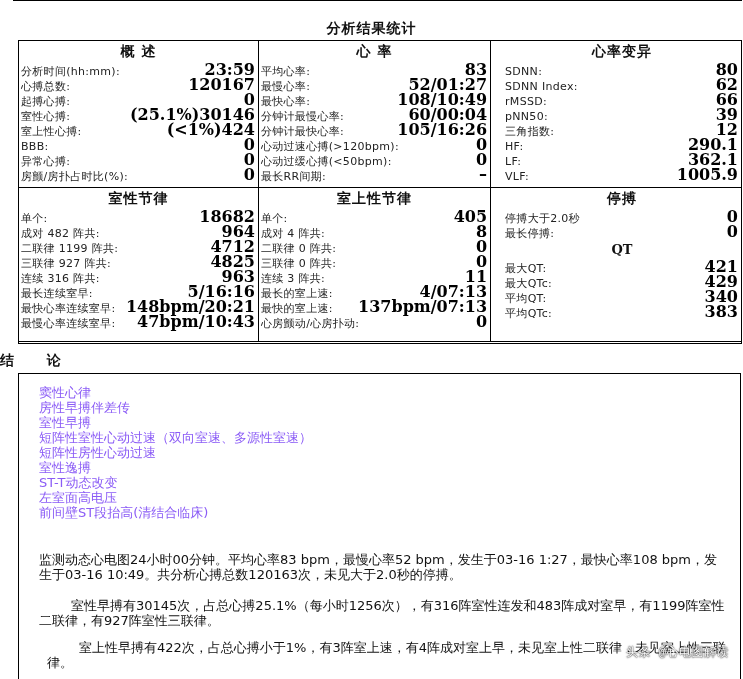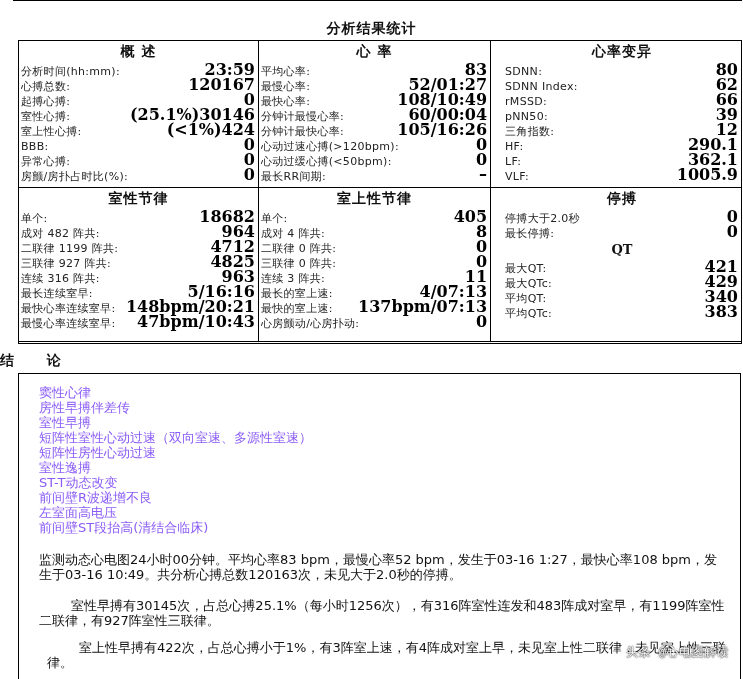--- a/index.html
+++ b/index.html
@@ -292,21 +292,20 @@
 
 <div class="conclusion-box">
   <div class="diag-list">
     <div>窦性心律</div>
     <div>房性早搏伴差传</div>
     <div>室性早搏</div>
     <div>短阵性室性心动过速（双向室速、多源性室速）</div>
     <div>短阵性房性心动过速</div>
     <div>室性逸搏</div>
     <div>ST-T动态改变</div>
-    <div>前间壁R波递增不良</div>
     <div>左室面高电压</div>
     <div>前间壁ST段抬高(清结合临床)</div>
   </div>
   <div class="summary p1">
     <p>监测动态心电图24小时00分钟。平均心率83 bpm，最慢心率52 bpm，发生于03-16 1:27，最快心率108 bpm，发生于03-16 10:49。共分析心搏总数120163次，未见大于2.0秒的停搏。</p>
   </div>
   <div class="summary p2">
     <p class="indent">室性早搏有30145次，占总心搏25.1%（每小时1256次），有316阵室性连发和483阵成对室早，有1199阵室性二联律，有927阵室性三联律。</p>
   </div>
   <div class="summary p3">

